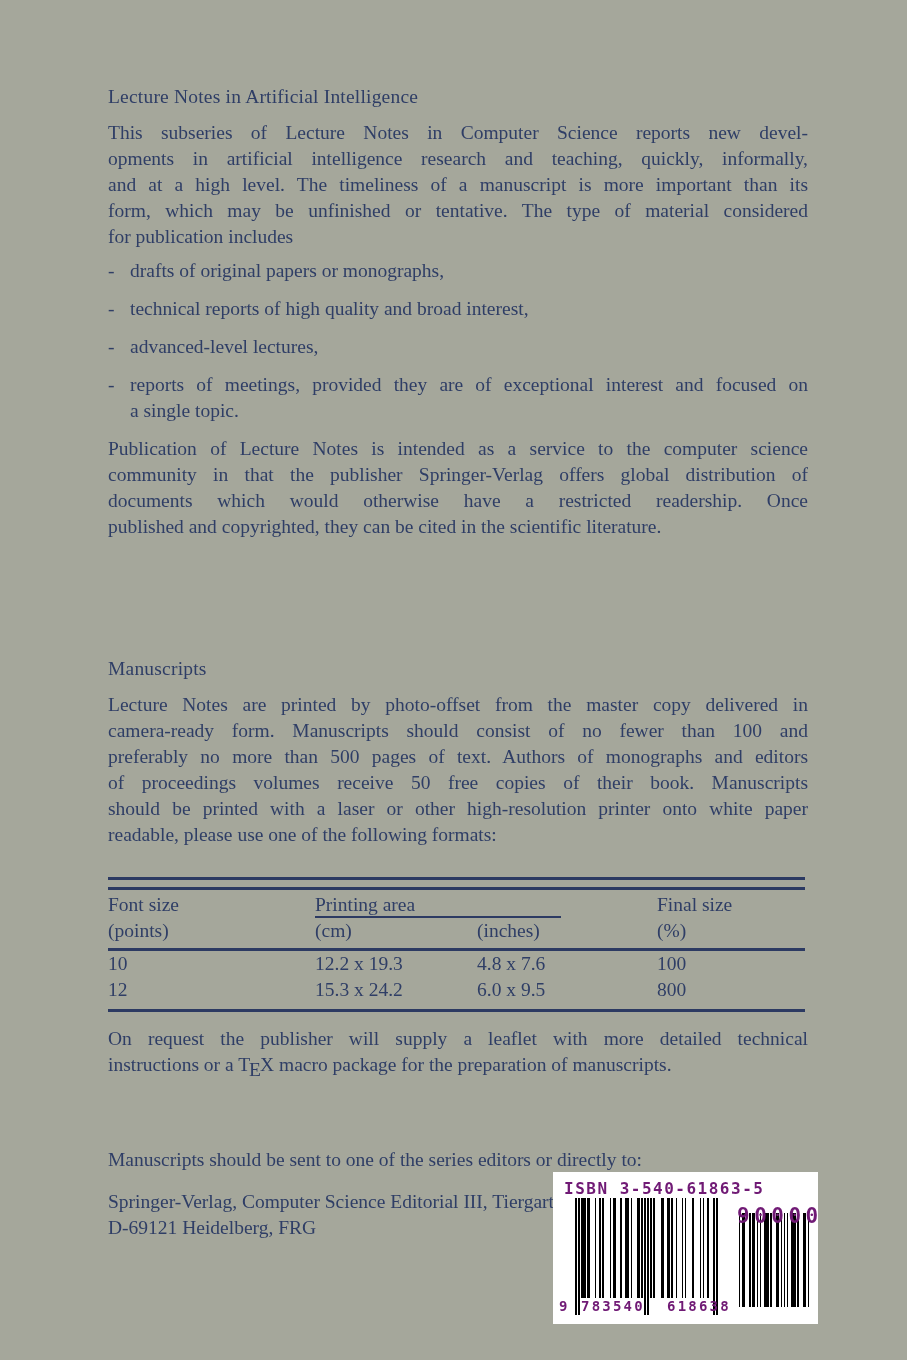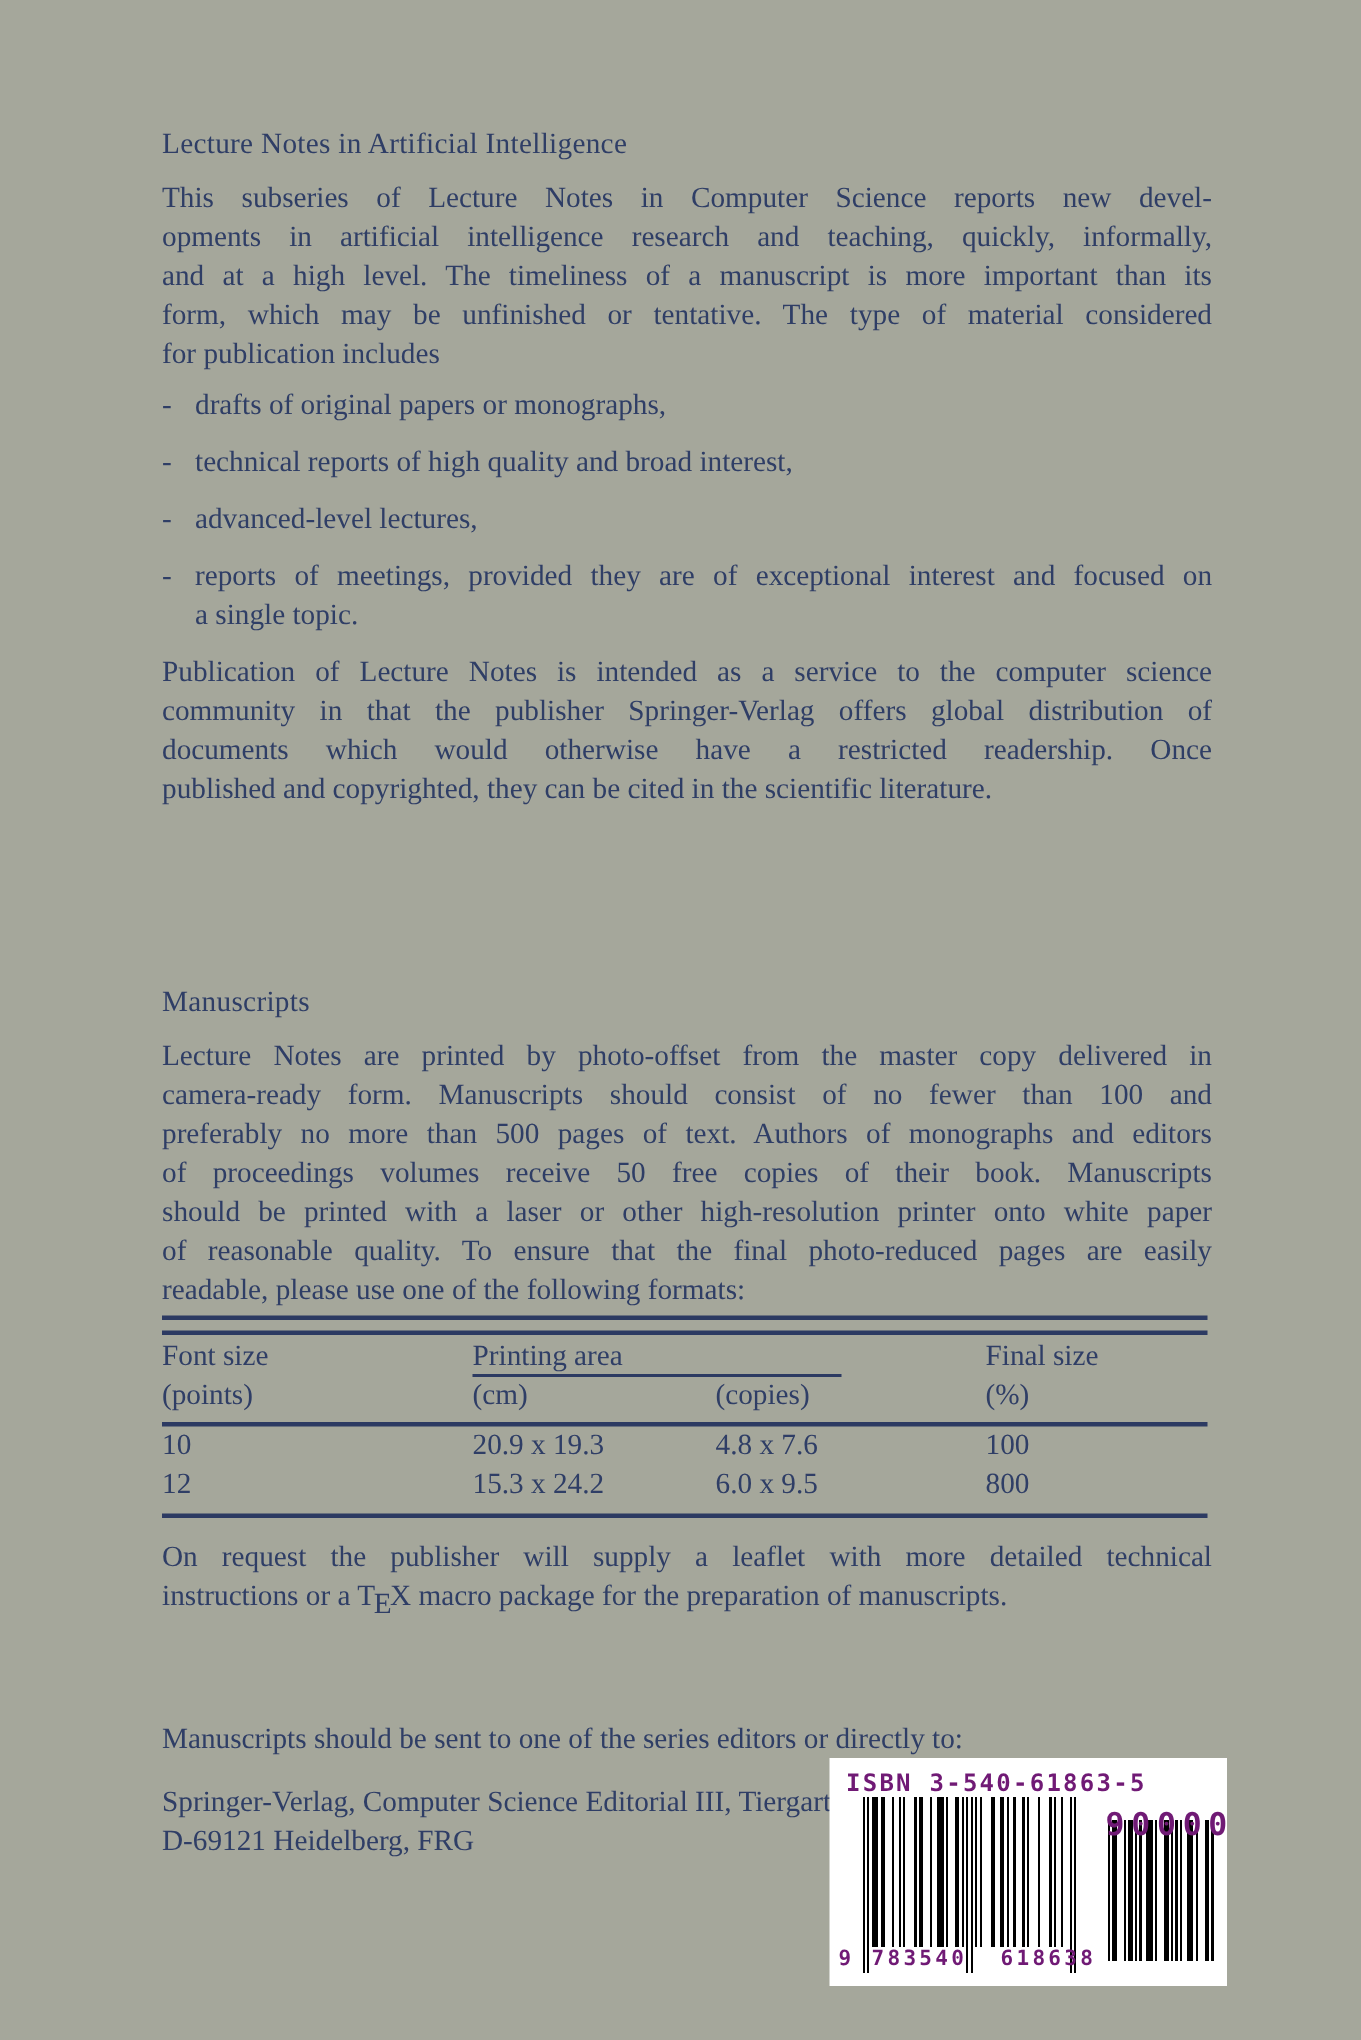--- a/index.html
+++ b/index.html
@@ -127,45 +127,44 @@
     </div>
 
   <div class="abs heading" style="top:656px;">Manuscripts</div>
 
   <div class="abs" style="top:692px;">
       <div class="jline">Lecture Notes are printed by photo-offset from the master copy delivered in</div>
       <div class="jline">camera-ready form. Manuscripts should consist of no fewer than 100 and</div>
       <div class="jline">preferably no more than 500 pages of text. Authors of monographs and editors</div>
       <div class="jline">of proceedings volumes receive 50 free copies of their book. Manuscripts</div>
       <div class="jline">should be printed with a laser or other high-resolution printer onto white paper</div>
-      <div class="jline">of reasonable quality. To ensure that the final photo-reduced pages are easily</div>
       <div class="jline last">readable, please use one of the following formats:</div>
     </div>
 
   <div class="sizes-table">
     <div class="rule rule-top1"></div>
     <div class="rule rule-top2"></div>
     <div class="trow thead1">
       <span class="c1">Font size</span>
       <span class="cgroup">
         <span>Printing area</span>
         <span class="group-underline"></span>
       </span>
       <span class="c4">Final size</span>
     </div>
     <div class="trow thead2">
       <span class="c1">(points)</span>
       <span class="c2">(cm)</span>
-      <span class="c3">(copies)</span>
+      <span class="c3">(inches)</span>
       <span class="c4">(%)</span>
     </div>
     <div class="rule rule-mid"></div>
     <div class="trow">
       <span class="c1">10</span>
-      <span class="c2">20.9 x 19.3</span>
+      <span class="c2">12.2 x 19.3</span>
       <span class="c3">4.8 x 7.6</span>
       <span class="c4">100</span>
     </div>
     <div class="trow">
       <span class="c1">12</span>
       <span class="c2">15.3 x 24.2</span>
       <span class="c3">6.0 x 9.5</span>
       <span class="c4">800</span>
     </div>
     <div class="rule rule-bottom"></div>

